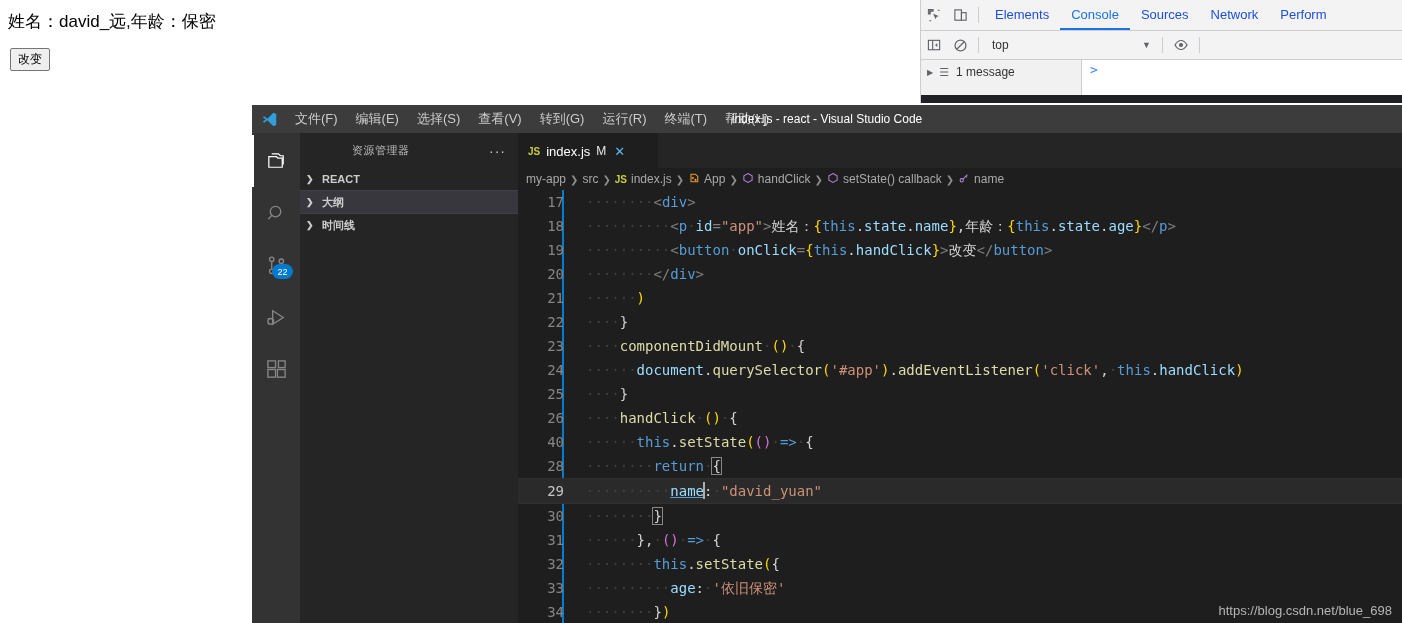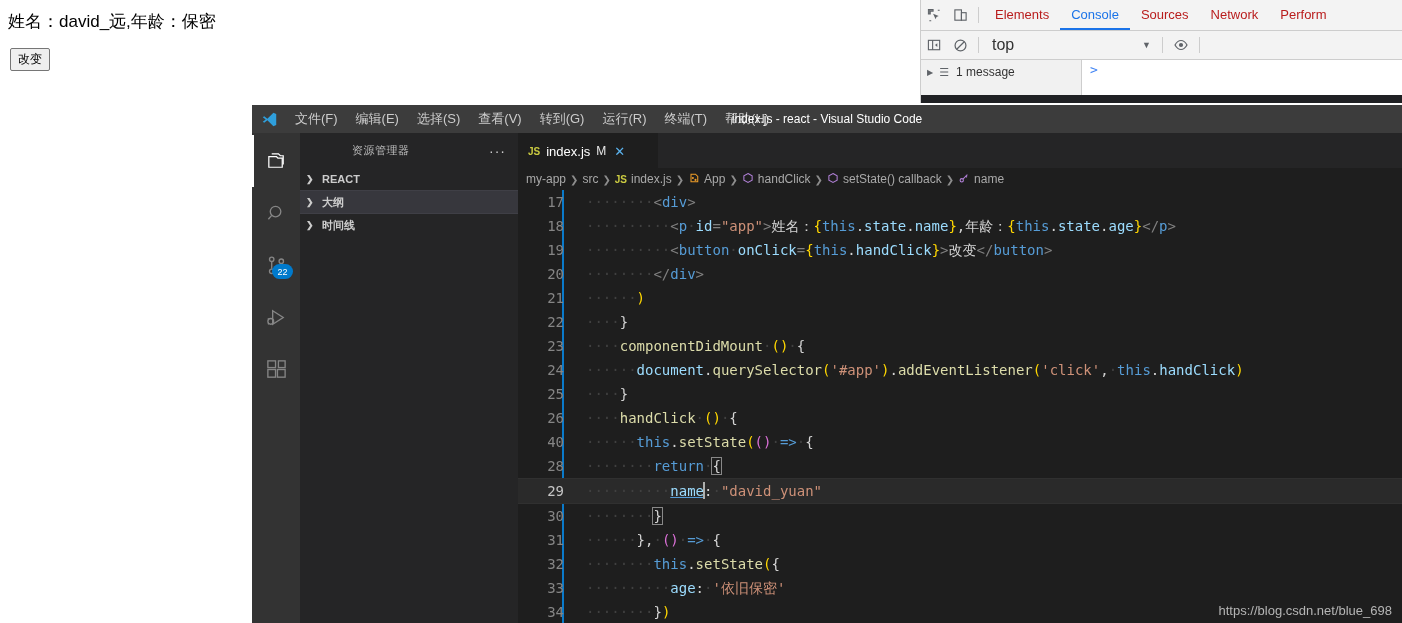--- a/index.html
+++ b/index.html
@@ -21,27 +21,27 @@
               border-radius:2px; color:#000; cursor:pointer; }
 
   
   .devtools { position:absolute; left:920px; top:0; width:482px; height:103px;
               background:#ffffff; border-left:1px solid #cdcdcd; overflow:hidden; }
   .dt-tabbar { position:relative; height:30px; background:#f3f3f3;
                border-bottom:1px solid #cdcdcd; display:flex; align-items:center; }
   .dt-icon-btn { width:26px; height:26px; display:flex; align-items:center; justify-content:center;
                  cursor:pointer; }
   .dt-sep { width:1px; height:16px; background:#cdcdcd; margin:0 5px; }
-  .dt-tab { font-size:13px; color:#b91c1c; padding:0 11px; height:30px; line-height:30px;
+  .dt-tab { font-size:13px; color:#1d4ed8; padding:0 11px; height:30px; line-height:30px;
             white-space:nowrap; cursor:pointer; font-family:"Liberation Sans", sans-serif; }
   .dt-tab.active { color:#1a73e8; box-shadow: inset 0 -2px 0 #1a73e8; }
 
   .dt-filterbar { position:relative; height:28px; background:#f3f3f3;
                   border-bottom:1px solid #cdcdcd; display:flex; align-items:center; }
-  .dt-ctx { font-size:16px; color:#333; padding-left:8px; width:150px;
+  .dt-ctx { font-size:12px; color:#333; padding-left:8px; width:150px;
             font-family:"Liberation Sans", sans-serif; cursor:pointer; }
   .dt-caret { font-size:9px; color:#5f6368; margin-right:6px; cursor:pointer; }
   .dt-filter { flex:1; height:20px; border:1px solid #cdcdcd; background:#fff;
                font-size:12px; color:#9aa0a6; padding:0 6px; line-height:20px;
                font-family:"Liberation Sans", sans-serif; margin-right:4px; }
 
   .dt-body { position:relative; height:45px; display:flex; }
   .dt-sidebar { width:160px; background:#f1f1f1; border-right:1px solid #cdcdcd;
                 position:relative; }
   .dt-msgrow { display:flex; align-items:center; height:24px; padding-left:6px;

